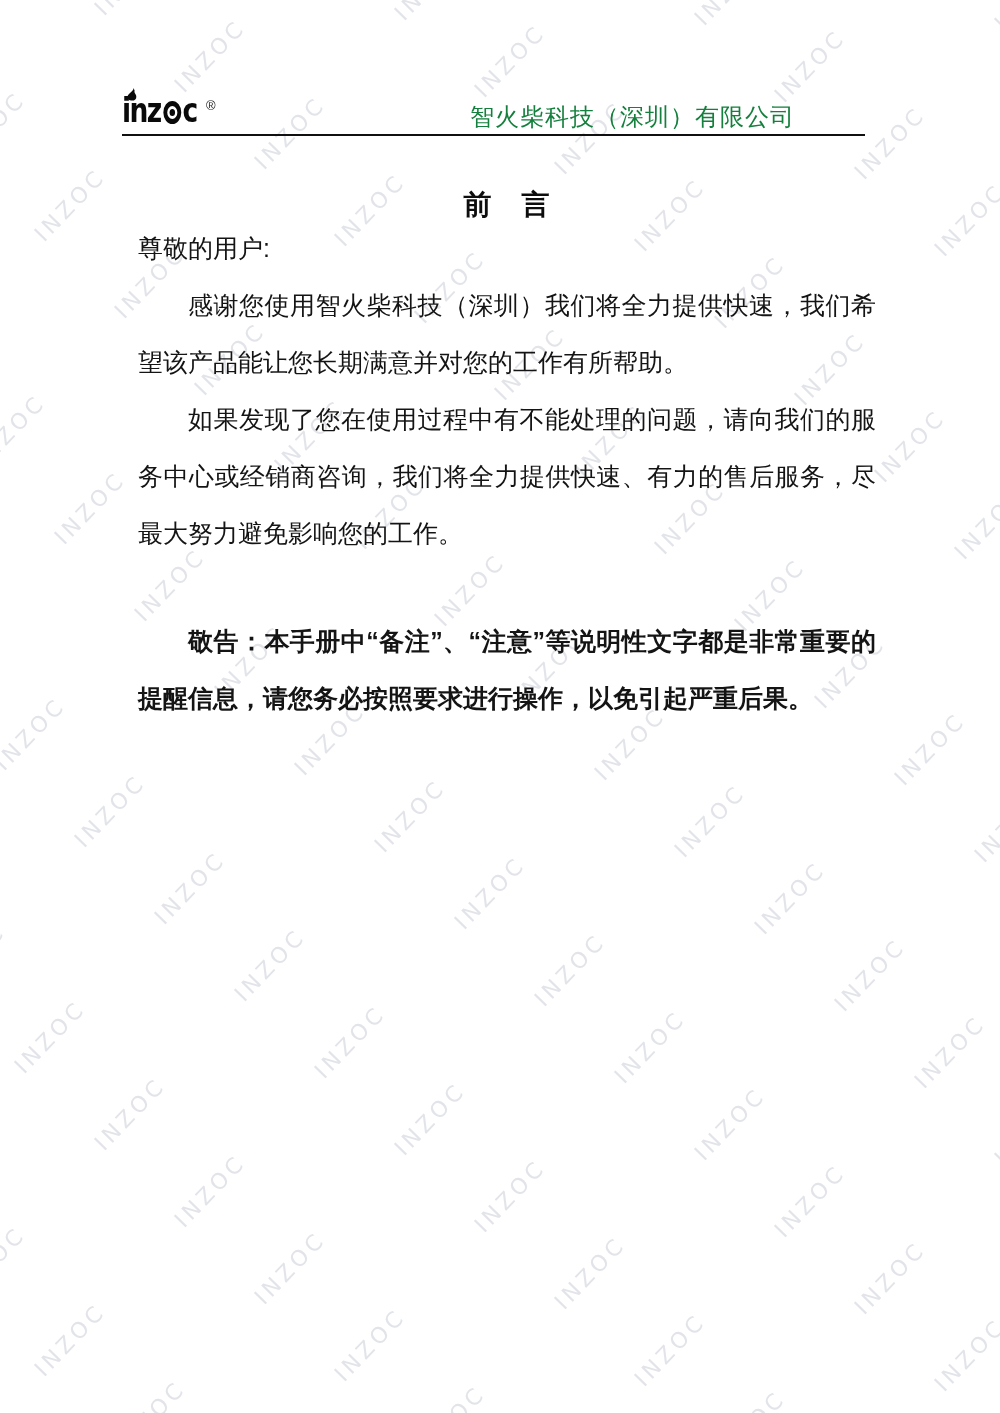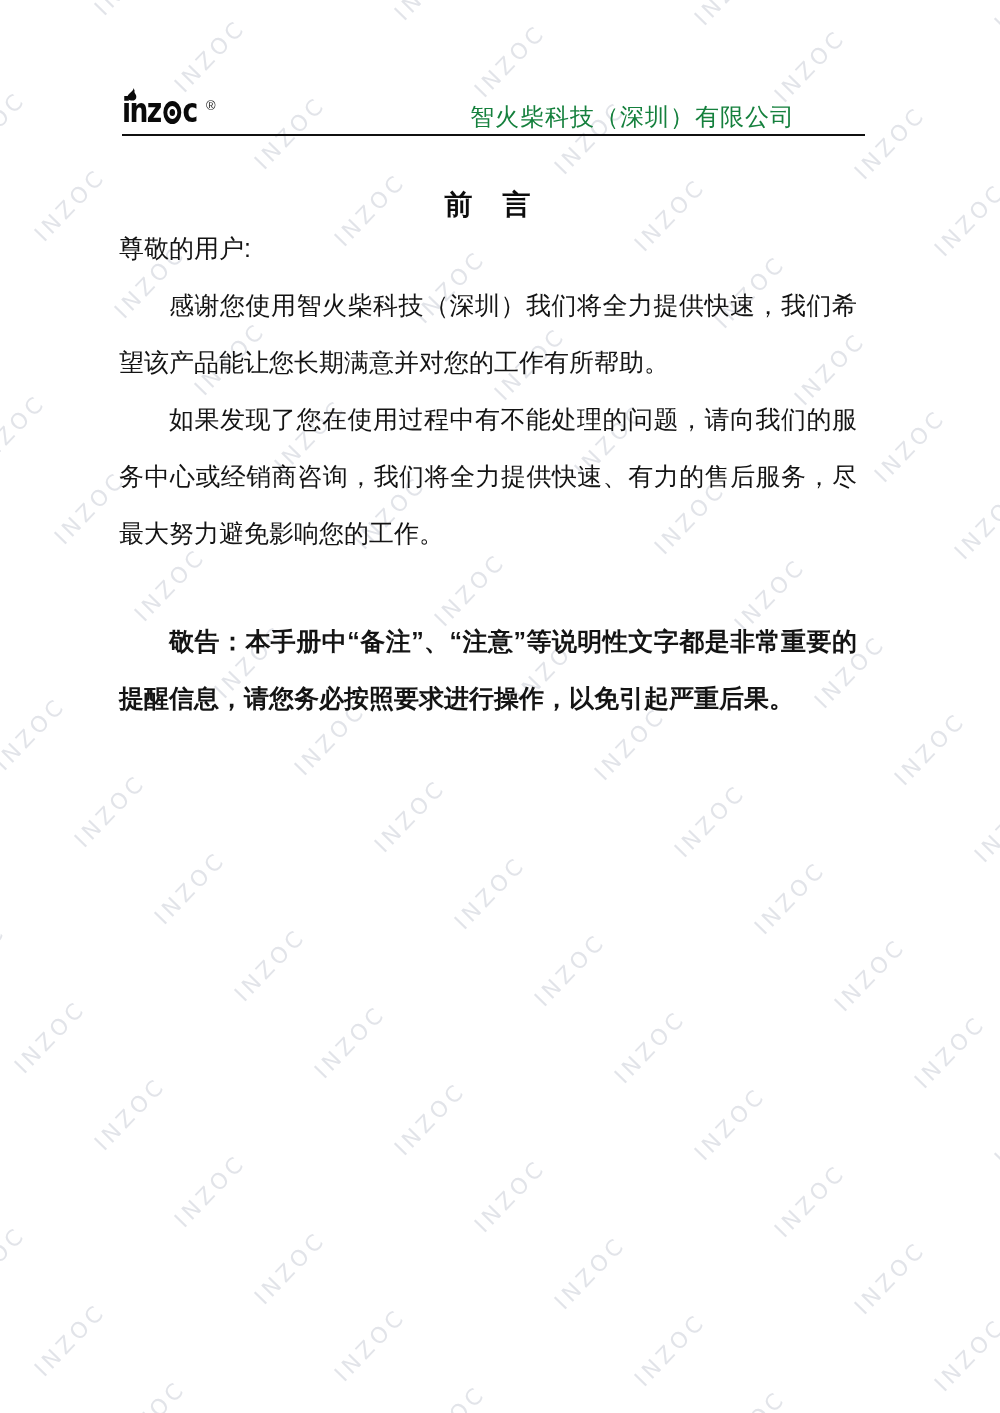--- a/index.html
+++ b/index.html
@@ -50,21 +50,21 @@
     position:absolute; right:205px; top:101px;
     font-size:24px; letter-spacing:1px; color:#15803d; white-space:nowrap;
   }
   .header-rule {
     position:absolute; left:122px; top:134px;
     width:743px; height:2px; background:#101010;
   }
 
   
   .content {
-    position:absolute; left:119px; top:190px; width:738px; z-index:1;
+    position:absolute; left:138px; top:190px; width:738px; z-index:1;
   }
   .doc-title {
     margin:0; font-size:28px; font-weight:bold; line-height:30px;
     text-align:center; color:#0d0d0d; letter-spacing:1px;
   }
   .content p {
     margin:0; font-size:25px; line-height:57px;
     text-align:justify; color:#141414;
   }
   .salutation { text-indent:0; }

